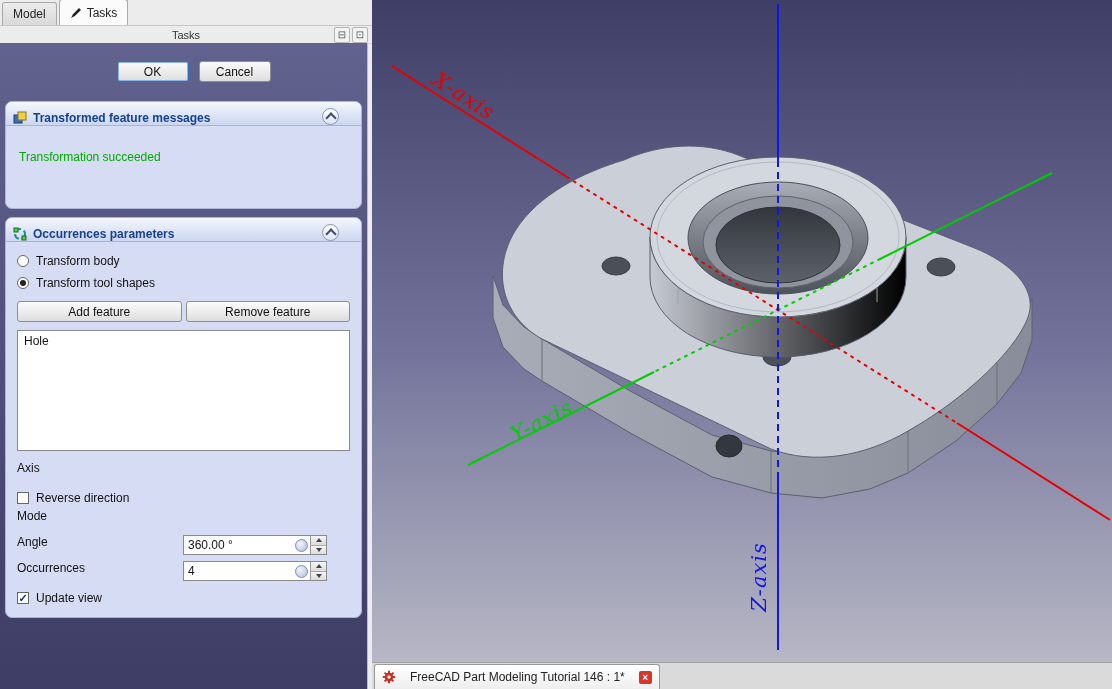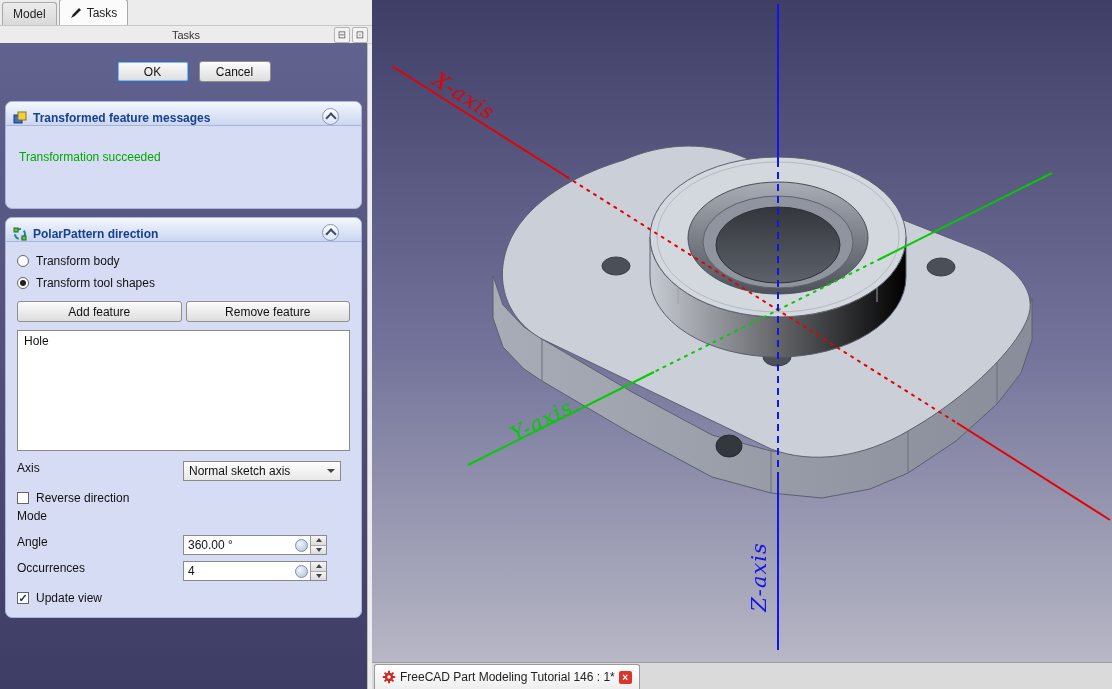--- a/index.html
+++ b/index.html
@@ -55,21 +55,21 @@
   .check-row{display:flex;align-items:center;gap:7px;height:22px;}
   .checkbox{width:12px;height:12px;border:1px solid #666;background:#fff;flex:none;font-size:11px;line-height:11px;text-align:center;color:#15396e;font-weight:bold;box-sizing:border-box;}
   .gbox-icon{display:inline-block;position:relative;width:14px;height:14px;flex:none;}
 
   
   #viewport{position:absolute;left:372px;top:0;width:740px;height:662px;background:linear-gradient(#3e3e67 0%,#72729a 52%,#b7b7c5 100%);}
   #viewport svg{display:block;}
   .axis-label{font-family:"DejaVu Serif",serif;font-style:italic;font-size:21px;letter-spacing:1px;}
 
   #docbar{position:absolute;left:372px;top:662px;width:740px;height:27px;background:#dadada;border-top:1px solid #9f9f9f;box-sizing:border-box;display:flex;align-items:flex-end;padding-left:2px;}
-  .doc-tab{height:24px;display:flex;align-items:center;gap:4px;padding:0 7px;background:linear-gradient(#ffffff,#eeeeee);border:1px solid #9a9a9a;border-bottom:none;border-radius:3px 3px 0 0;font-size:12px;color:#222;}
+  .doc-tab{height:24px;display:flex;align-items:center;gap:14px;padding:0 7px;background:linear-gradient(#ffffff,#eeeeee);border:1px solid #9a9a9a;border-bottom:none;border-radius:3px 3px 0 0;font-size:12px;color:#222;}
   .doc-close{width:13px;height:13px;background:#d9352a;color:#fff;font-size:10px;line-height:13px;text-align:center;border-radius:2px;font-weight:bold;}
 </style>
 </head>
 <body>
 
 <div id="screen">
 
   <div id="left">
 
     <div id="tabbar">
@@ -121,21 +121,21 @@
 
       <div class="groupbox" id="gb-params">
         <div class="gb-header">
           <span class="gbox-icon">
             <svg width="14" height="14" viewBox="0 0 14 14">
               <circle cx="7" cy="7" r="5" fill="none" stroke="#1a8a8a" stroke-width="2" stroke-dasharray="6 3"></circle>
               <rect x="1" y="1" width="4" height="4" fill="#57c757" stroke="#1c6e1c"></rect>
               <rect x="9" y="9" width="4" height="4" fill="#57c757" stroke="#1c6e1c"></rect>
             </svg>
           </span>
-          <span class="gb-title">PolarPattern direction</span>
+          <span class="gb-title">Occurrences parameters</span>
           <span class="collapse-btn">
               <i class="chev"></i>
             </span>
         </div>
         <div class="gb-body">
 
           <div class="radio-row">
             <span class="radio"></span>
             <span>Transform body</span>
           </div>
@@ -148,24 +148,20 @@
             <button class="btn">Add feature</button>
             <button class="btn">Remove feature</button>
           </div>
 
           <div class="listbox">
             <div class="list-item">Hole</div>
           </div>
 
           <div class="form-row">
             <span class="form-label">Axis</span>
-            <div class="combo">
-              <span class="val">Normal sketch axis</span>
-              <i class="arr-dn"></i>
-            </div>
           </div>
 
           <div class="check-row">
             <span class="checkbox"></span>
             <span>Reverse direction</span>
           </div>
 
           <div class="form-row">
             <span class="form-label">Mode</span>
           </div>

